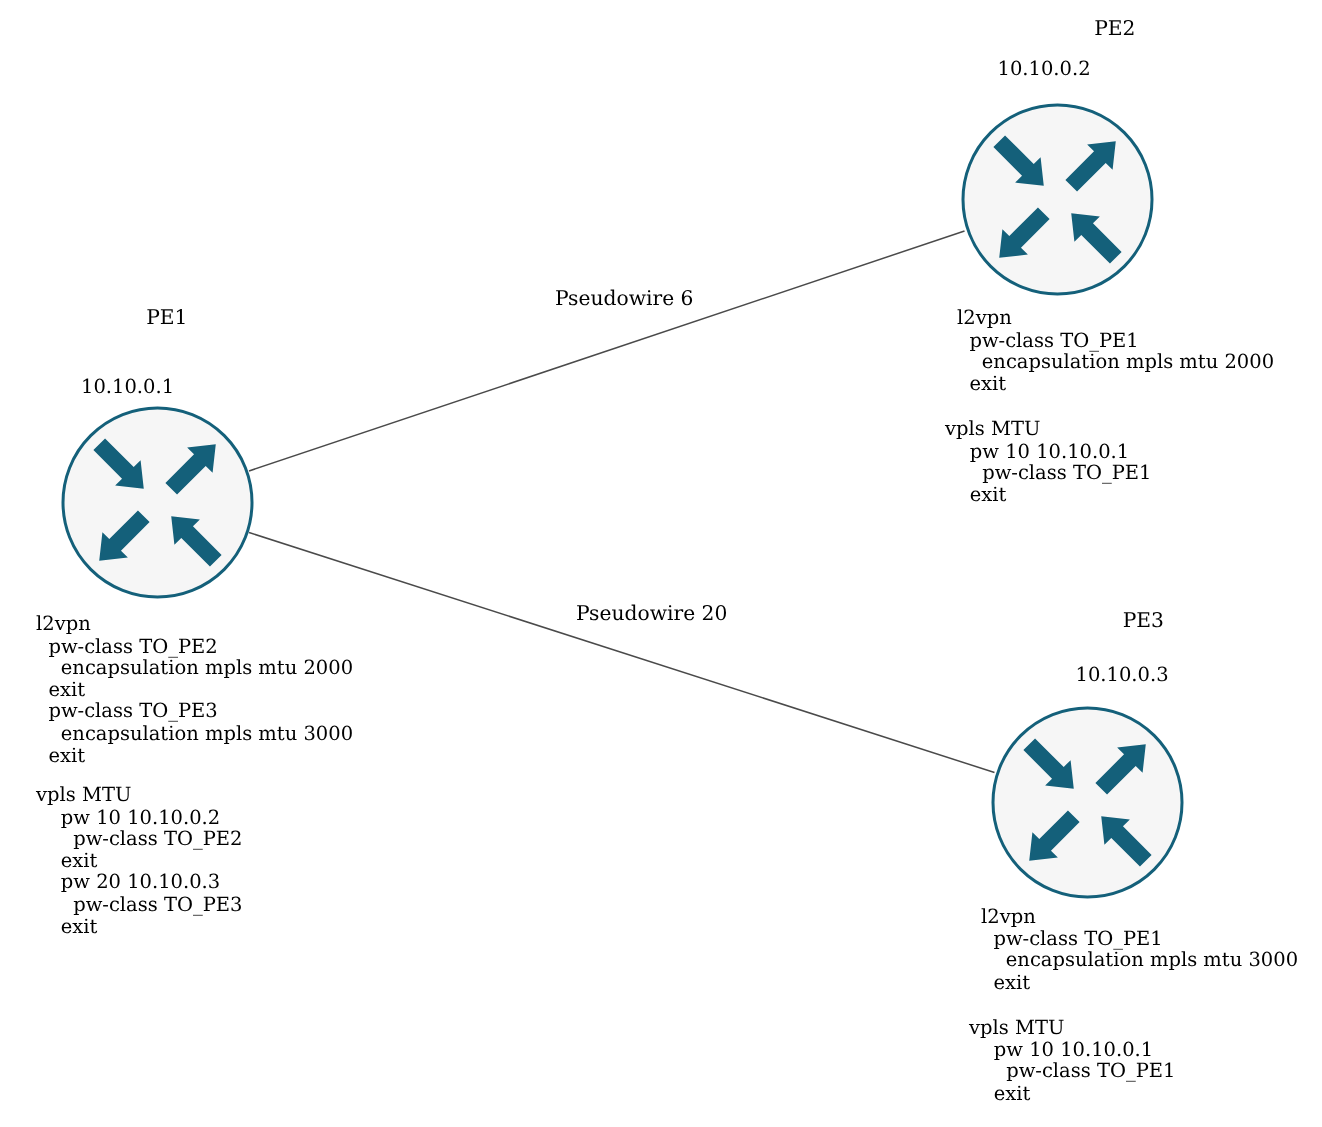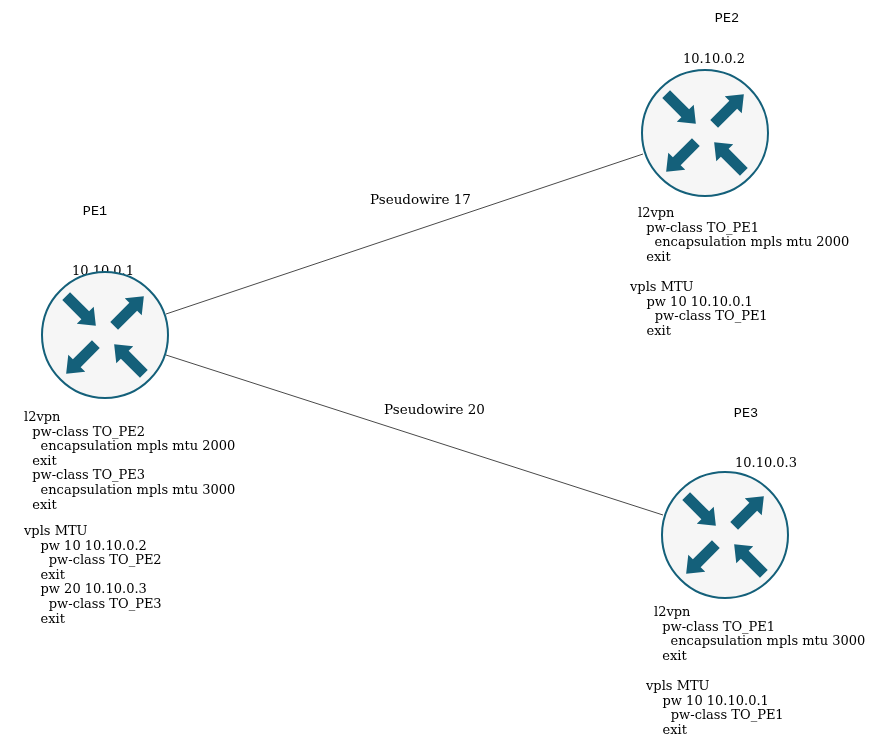--- a/index.html
+++ b/index.html
@@ -15,30 +15,28 @@
   }
   .links-layer {
     position: absolute;
     left: 0; top: 0;
     width: 881px; height: 751px;
   }
   .router-icon { position: absolute; }
   .router-name {
     position: absolute;
     width: 60px;
-    text-align: center;
+    text-align: right;
     font-size: 13.5px;
-    font-family: Liberation Mono, monospace;
   }
   .router-ip {
     position: absolute;
     width: 80px;
-    text-align: right;
+    text-align: left;
     font-size: 13px;
-    margin-top: 12px;
   }
   .config {
     position: absolute;
     white-space: pre;
     font-size: 13px;
     line-height: 14.6px;
   }
   .link-label {
     position: absolute;
     font-size: 13.5px;
@@ -47,21 +45,21 @@
 </head>
 <body>
 
 <div class="canvas">
 
   <svg class="links-layer" viewBox="0 0 881 751">
     <line x1="166" y1="314" x2="643" y2="154" style="stroke:var(--line,#4a4a4a);stroke-width:1"></line>
     <line x1="166" y1="355" x2="663" y2="515" style="stroke:var(--line,#4a4a4a);stroke-width:1"></line>
   </svg>
 
-  <div class="link-label" style="left:370px; top:191px">Pseudowire 17</div>
+  <div class="link-label" style="left:370px; top:191px">Pseudowire 6</div>
   <div class="link-label" style="left:384px; top:401px">Pseudowire 20</div>
 
   <div class="router-name" style="left:65px; top:204px">PE1</div>
   <div class="router-ip" style="left:54px; top:251px">10.10.0.1</div>
   <svg class="router-icon" style="left:40px; top:270px" width="130" height="130" viewBox="0 0 130 130">
     <circle cx="65" cy="65" r="63" style="fill:#f6f6f6;stroke:var(--accent,#14607a);stroke-width:2"></circle>
     <g style="fill:var(--accent,#14607a)">
       <polygon points="-21,-5.5 6,-5.5 6,-12 21,0 6,12 6,5.5 -21,5.5" transform="translate(41,41) rotate(45)"></polygon>
       <polygon points="-21,-5.5 6,-5.5 6,-12 21,0 6,12 6,5.5 -21,5.5" transform="translate(89,41) rotate(-45)"></polygon>
       <polygon points="-21,-5.5 6,-5.5 6,-12 21,0 6,12 6,5.5 -21,5.5" transform="translate(41,89) rotate(135)"></polygon>

